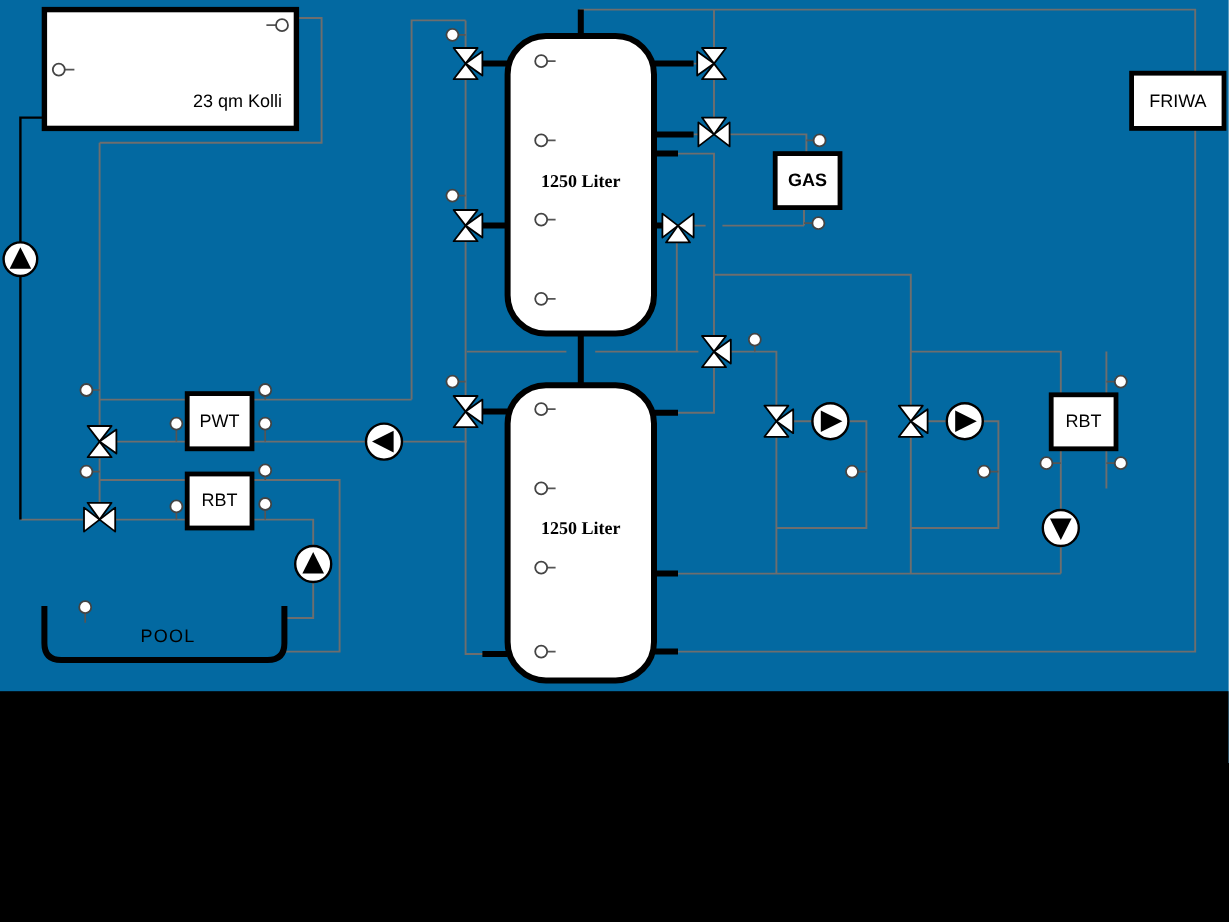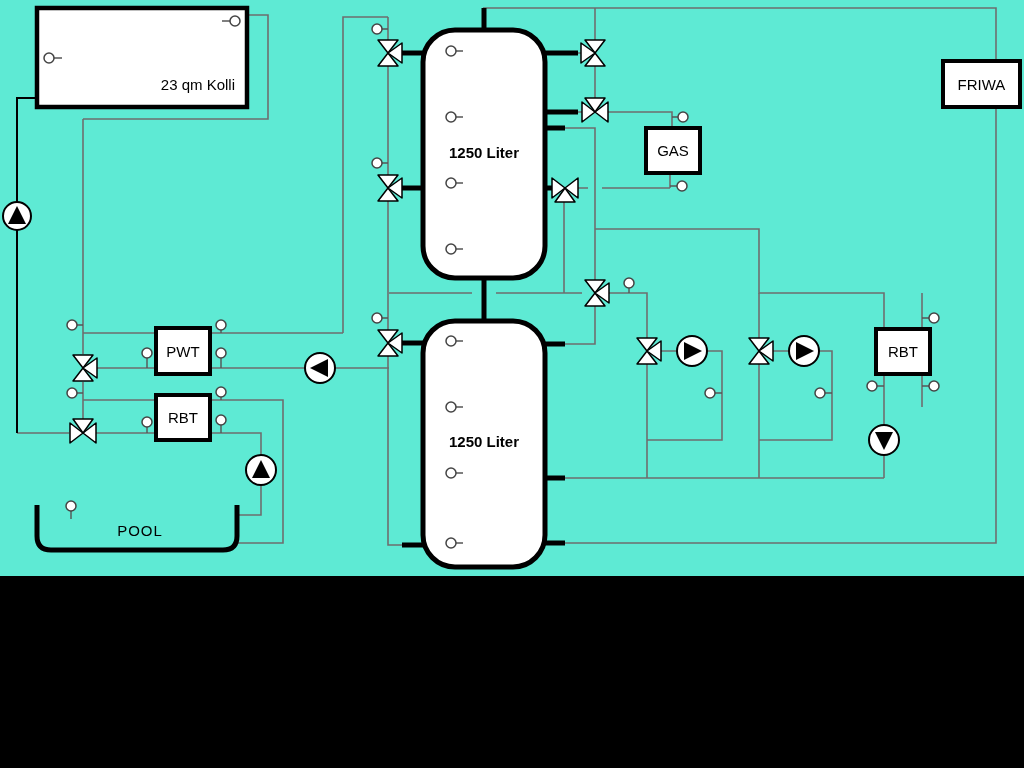--- a/index.html
+++ b/index.html
@@ -1,22 +1,22 @@
 <!DOCTYPE html>
 <html><head>
 <meta charset="utf-8">
 <style>
   html,body{margin:0;padding:0;background:#fff;}
-  #stage{position:relative;width:1024px;height:768px;background:#5eead4;overflow:hidden;
+  #stage{position:relative;width:1024px;height:768px;background:#0369a1;overflow:hidden;
          font-family:"Liberation Sans", sans-serif;}
   #schematic{position:absolute;left:0;top:0;}
   .lbl{position:absolute;color:#000;font-size:15px;line-height:1;white-space:nowrap;
        display:flex;align-items:center;justify-content:center;}
   .lbl.right{justify-content:flex-end;}
-  .lbl.bold{font-weight:600;}
+  .lbl.bold{font-weight:600;font-family:Liberation Serif, serif;}
   #footer-bar{position:absolute;left:0;top:576px;width:1024px;height:192px;background:#000;}
 </style>
 </head>
 <body>
 
 <div id="stage">
 
 <svg id="schematic" width="1024" height="768" viewBox="0 0 1024 768">
   <defs>
     <g id="bowtieV">
@@ -206,19 +206,19 @@
     <circle cx="934" cy="318" r="5"></circle>
     <circle cx="934" cy="386" r="5"></circle>
   </g>
 </svg>
 
 <div class="lbl right" style="left:57px;top:74px;width:178px;height:20px;">23 qm Kolli</div>
 <div class="lbl bold" style="left:423px;top:142px;width:122px;height:20px;">1250 Liter</div>
 <div class="lbl bold" style="left:423px;top:431px;width:122px;height:20px;">1250 Liter</div>
 <div class="lbl" style="left:156px;top:328px;width:54px;height:46px;text-align:center;">PWT</div>
 <div class="lbl" style="left:156px;top:395px;width:54px;height:45px;">RBT</div>
-<div class="lbl" style="left:646px;top:128px;width:54px;height:45px;">GAS</div>
+<div class="lbl" style="left:646px;top:128px;width:54px;height:45px;font-weight:bold;">GAS</div>
 <div class="lbl" style="left:876px;top:329px;width:54px;height:45px;">RBT</div>
 <div class="lbl" style="left:943px;top:61px;width:77px;height:46px;">FRIWA</div>
 <div class="lbl" style="left:57px;top:520px;width:166px;height:20px;letter-spacing:1px;">POOL</div>
 
 <div id="footer-bar"></div>
 </div>
 
 </body></html>

